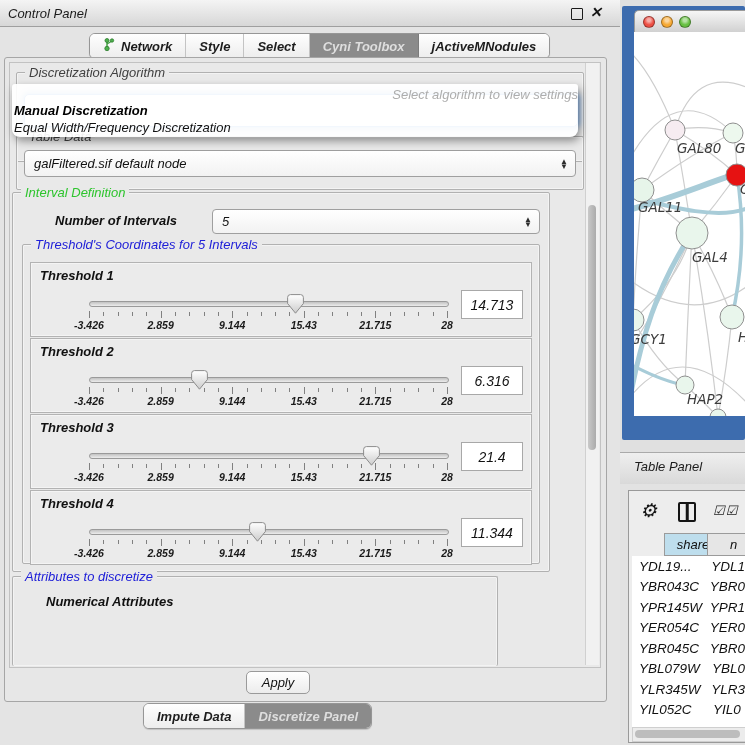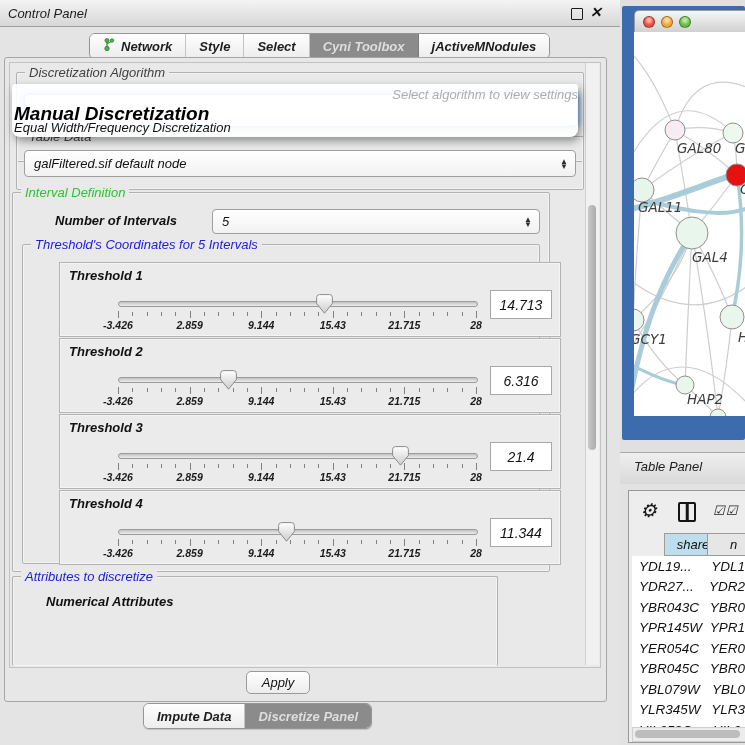--- a/index.html
+++ b/index.html
@@ -38,35 +38,35 @@
   .legend.gray{color:#404040;}
   .legend.green{color:#2dc42d;}
   .legend.blue{color:#2020d8;}
   #grp-algo{left:16px;top:72px;width:566px;height:88px;}
   #algo-combo{left:24px;top:94px;width:552px;height:31px;background:#fff;border:1.5px solid #5b97dd;
     border-radius:5px;box-shadow:0 0 5px 2px rgba(92,152,224,.75);}
   
   #popup{left:12px;top:84px;width:566px;height:53px;background:rgba(255,255,255,.92);
     border-radius:3px 3px 8px 8px;box-shadow:2px 4px 9px rgba(0,0,0,.4);z-index:40;}
   #popup-prompt{top:3px;width:100%;text-align:right;font-size:13px;color:#adadad;}
-  #popup-opt1{top:19px;left:2px;font-size:19px;font-weight:bold;color:#000;}
+  #popup-opt1{top:19px;left:2px;font-size:13px;font-weight:bold;color:#000;}
   #popup-opt2{top:36px;left:2px;font-size:13px;color:#111;}
   #grp-table-data{left:16px;top:136px;width:566px;height:52px;}
   .combo{background:linear-gradient(180deg,#ffffff,#f2f2f2);border:1px solid #9f9f9f;border-radius:4px;
     font-size:13px;color:#111;display:flex;align-items:center;padding-left:9px;box-sizing:border-box;}
   .combo .arrows{position:absolute;right:7px;top:50%;transform:translateY(-50%);
     display:flex;flex-direction:column;line-height:5px;font-size:8px;color:#2c2c2c;}
   #table-data-combo{left:24px;top:150px;width:552px;height:27px;}
   #grp-interval{left:12px;top:192px;width:536px;height:378px;}
   #noi-label{left:55px;top:213px;font-size:13px;font-weight:bold;color:#111;}
   #noi-combo{left:212px;top:209px;width:328px;height:25px;}
   #grp-thresholds{left:22px;top:244px;width:516px;height:318px;}
   
   .th-row{position:absolute;left:30px;width:500px;height:73px;background:#ebebeb;
-    border:1px solid #b3b3b3;box-shadow:inset 0 0 0 1px #f4f4f4;margin-left:29px;}
+    border:1px solid #b3b3b3;box-shadow:inset 0 0 0 1px #f4f4f4;}
   .th-label{position:absolute;left:9px;top:5px;font-size:13px;font-weight:bold;color:#111;}
   .slider{position:absolute;left:58px;top:36px;width:358px;height:32px;}
   .track{position:absolute;left:0;top:2px;width:100%;height:4px;border:1px solid #9a9a9a;
     border-radius:3px;background:linear-gradient(180deg,#c2c2c2,#ececec);}
   .thumb{position:absolute;top:-5px;width:17px;height:20px;}
   .tick{position:absolute;top:12px;width:1px;background:#808080;}
   .tick.major{height:7px;}
   .tick.minor{height:4px;top:13px;}
   .tick-label{position:absolute;top:20px;transform:translateX(-50%);font-size:10.5px;
     font-weight:bold;color:#1a1a1a;white-space:nowrap;}
@@ -467,24 +467,20 @@
   </div>
 <span class="abs" id="check-icons">☑☑</span>
 <div class="abs hdr-cell" id="hdr1">shared...</div>
 <div class="abs hdr-cell" id="hdr2">n</div>
 <div class="abs" id="table-rows">
     <div class="trow">
       <span class="tcell1">YDL19...</span>
       <span class="tcell2">YDL1</span>
     </div>
     <div class="trow">
-      <span class="tcell1">YDR27...</span>
-      <span class="tcell2">YDR2</span>
-    </div>
-    <div class="trow">
       <span class="tcell1">YBR043C</span>
       <span class="tcell2">YBR0</span>
     </div>
     <div class="trow">
       <span class="tcell1">YPR145W</span>
       <span class="tcell2">YPR1</span>
     </div>
     <div class="trow">
       <span class="tcell1">YER054C</span>
       <span class="tcell2">YER0</span>

